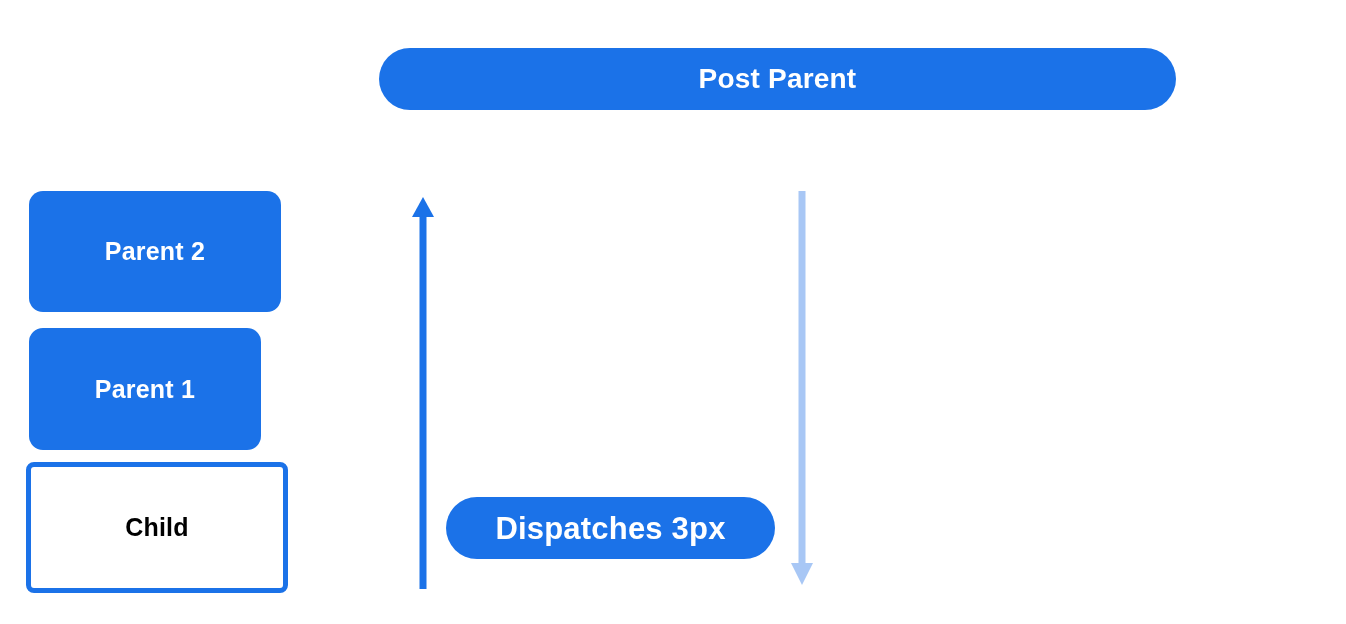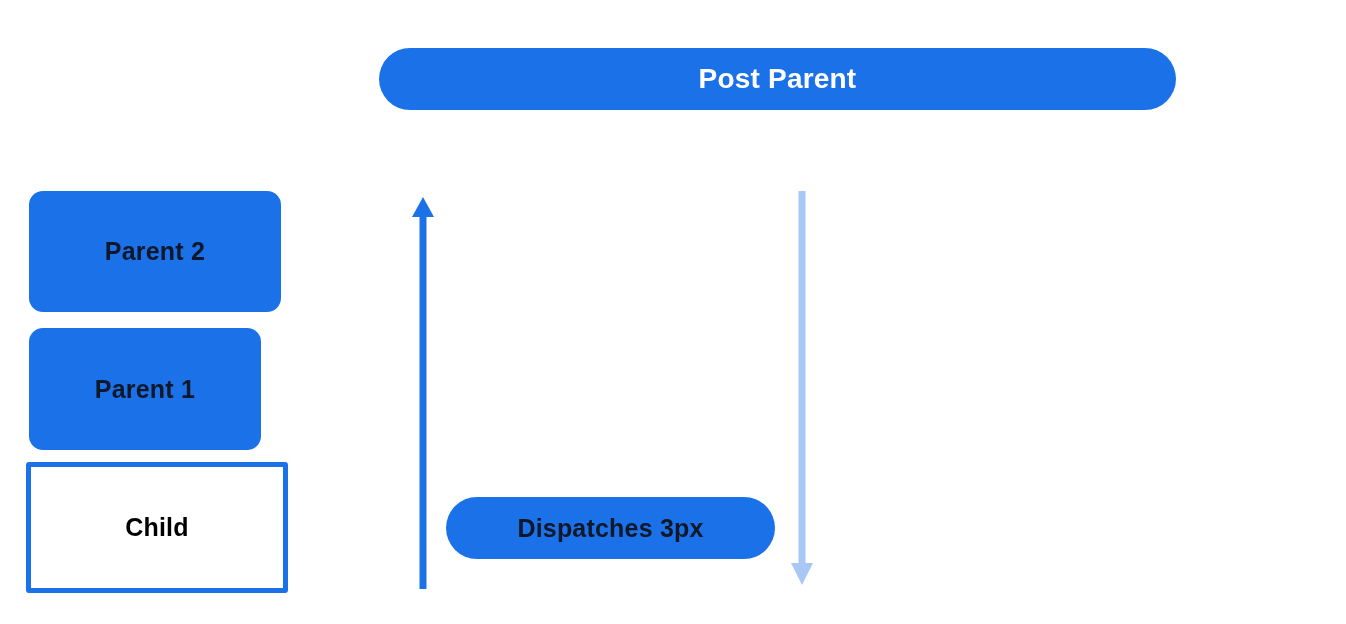--- a/index.html
+++ b/index.html
@@ -60,27 +60,27 @@
     font-weight: bold;
     line-height: 1;
     letter-spacing: 0.2px;
   }
 
   .box.filled {
     background: #1b72e8;
     border-radius: 14px;
   }
   .box.filled .box-label {
-    color: #0f172a;
+    color: #ffffff;
   }
 
   .box.outlined {
     background: #ffffff;
     border: 5px solid #1b72e8;
-    border-radius: 3px;
+    border-radius: 8px;
   }
   .box.outlined .box-label {
     color: #000000;
   }
 
   .box-parent2 { left: 29px;  top: 191px; width: 252px; height: 121px; }
   .box-parent1 { left: 29px;  top: 328px; width: 232px; height: 122px; }
   .box-child   { left: 26px;  top: 462px; width: 262px; height: 131px; }
 
   
@@ -131,22 +131,22 @@
     top: 497px;
     width: 329px;
     height: 62px;
     background: #1b72e8;
     border-radius: 31px;
     display: flex;
     align-items: center;
     justify-content: center;
   }
   .dispatch-pill .label {
-    color: #0f172a;
-    font-size: 25px;
+    color: #ffffff;
+    font-size: 31px;
     font-weight: bold;
     line-height: 1;
     letter-spacing: 0.2px;
   }
 </style>
 </head>
 <body>
 
 <div class="canvas">
 

